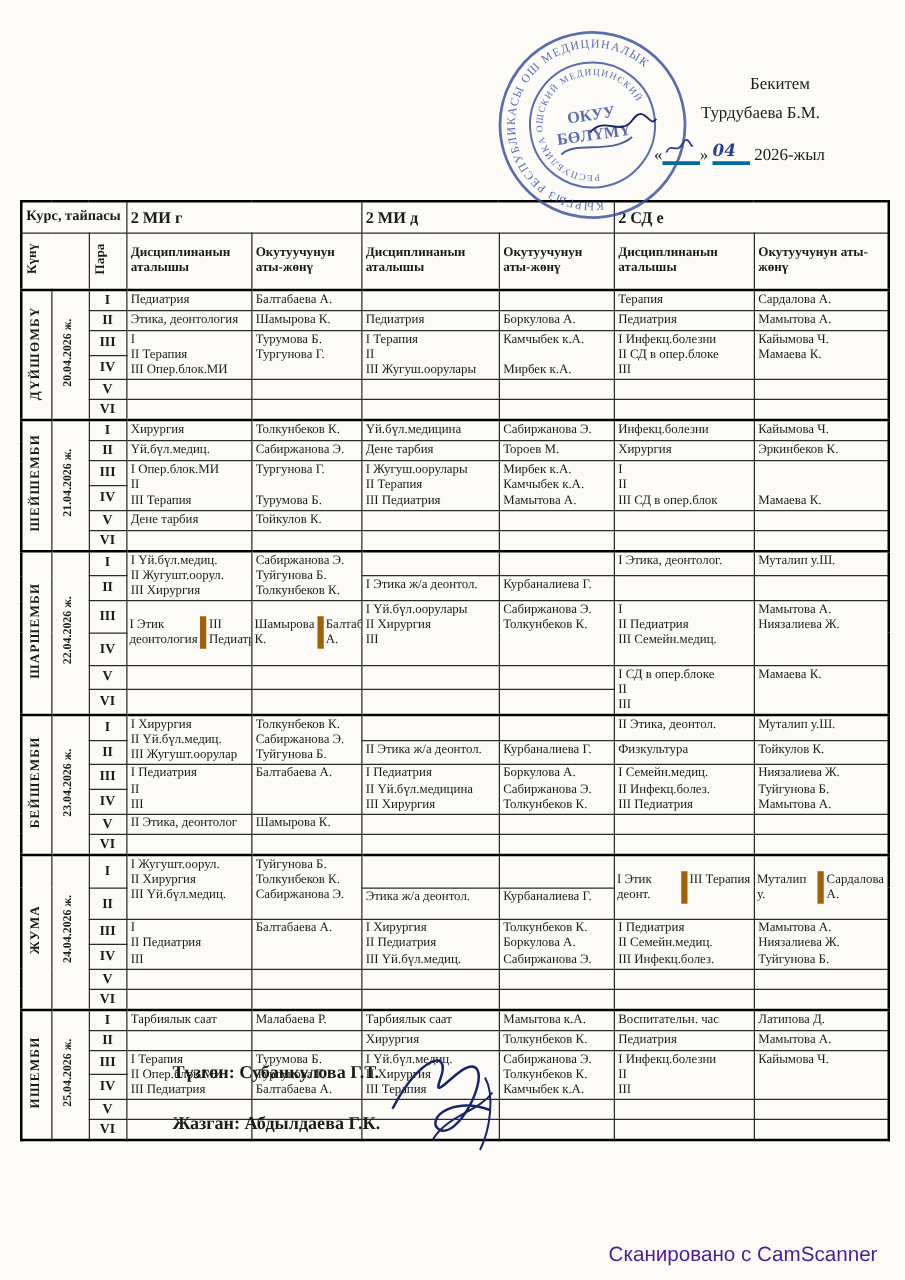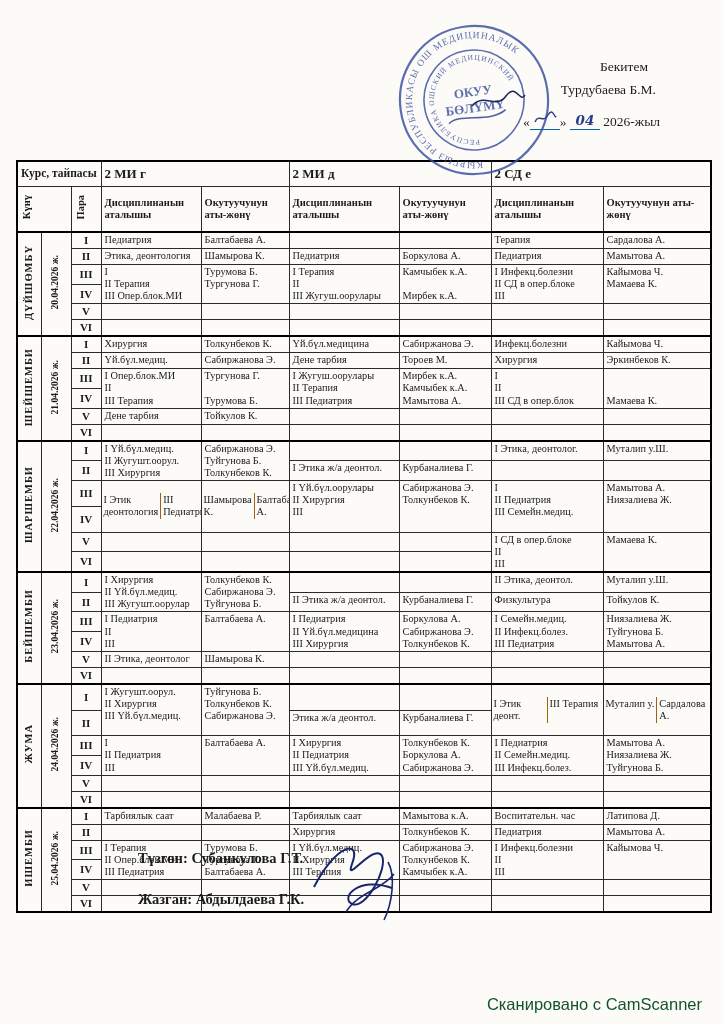--- a/index.html
+++ b/index.html
@@ -11,21 +11,21 @@
 
   
   .approval {
     position:absolute; top:60px; right:64px; width:360px;
     text-align:right; font-size:13.5px; line-height:1.05; z-index:2;
   }
   .approval .ln { margin-bottom:9px; }
   .approval .ln1 { padding-right:12px; }
   .approval .ln3 { padding-right:4px; }
   .dateline { margin-top:14px; font-size:13.5px; }
-  .blank { display:inline-block; border-bottom:1px solid #0369a1; min-width:30px; text-align:center; vertical-align:bottom; }
+  .blank { display:inline-block; border-bottom:3px solid #0369a1; min-width:30px; text-align:left; vertical-align:bottom; }
   .hand { color:#2a3d8f; font-style:italic; font-weight:bold; font-family:"DejaVu Serif", serif; }
 
   .stamp { position:absolute; left:396px; top:22px; width:156px; height:156px; z-index:1; opacity:.82; transform:rotate(-8deg); }
   .sig-small { position:absolute; top:88px; right:196px; z-index:3; }
 
   
   .sched-wrap { position:absolute; top:160px; left:16px; }
   table { border-collapse:collapse; table-layout:fixed; width:694px; border:2px solid #000; }
   col.c-day{width:24px} col.c-date{width:30px} col.c-para{width:30px}
   col.c-g1d{width:100px} col.c-g1t{width:88px}
@@ -49,30 +49,30 @@
   .date-label { font-weight:bold; font-size:9.5px; }
   .vhead { font-weight:bold; font-size:10.5px; }
 
   td.para { text-align:center; font-weight:bold; font-size:11px; vertical-align:middle; }
   tbody tr { height:15px; }
   tbody.day > tr:first-child > td { border-top:2px solid #000; }
 
   td.split-cell { padding:0; }
   .split { display:flex; width:100%; height:100%; align-items:stretch; }
   .split .sub { flex:1; padding:1px 2px; }
-  .split .sub:first-child { border-right:1px solid #a16207;font-family:Liberation Serif, serif; }
+  .split .sub:first-child { border-right:5px solid #a16207;font-family:Liberation Serif, serif; }
 
   
   .footer { position:absolute; top:850px; left:138px; font-size:14.5px; font-weight:bold; z-index:2; }
   .footer .ln { margin-bottom:24px; }
   .sig-big { position:absolute; top:832px; left:296px; z-index:1; }
 
   .camscanner {
     position:absolute; right:22px; bottom:10px;
-    font-family:"Liberation Sans", sans-serif; font-size:16.5px; color:#14532d;
+    font-family:"Liberation Sans", sans-serif; font-size:16.5px; color:#4c1d95;
   }
 </style>
 </head>
 <body>
 
 <div class="page">
 
   <svg class="stamp" viewBox="0 0 156 156">
     <circle cx="78" cy="78" r="74" fill="none" stroke="#3a4fa0" stroke-width="2.2"></circle>
     <circle cx="78" cy="78" r="50" fill="none" stroke="#3a4fa0" stroke-width="1.6"></circle>

